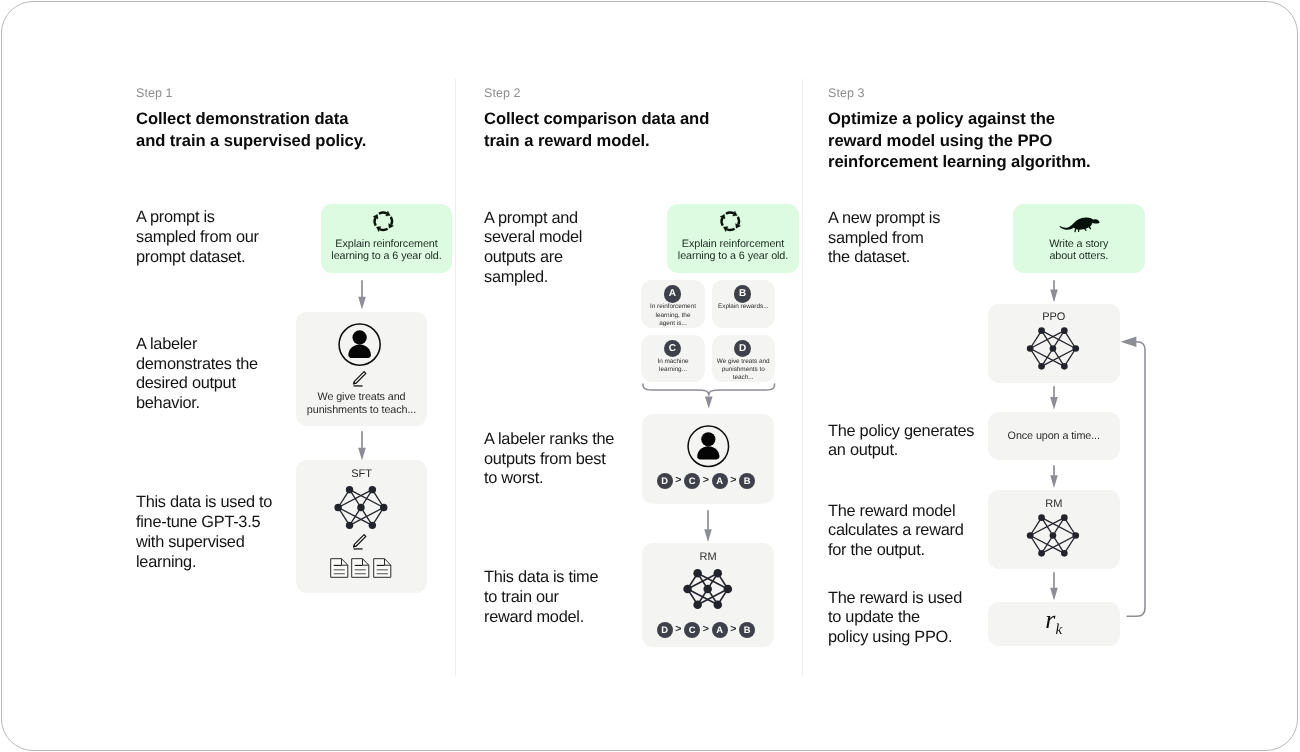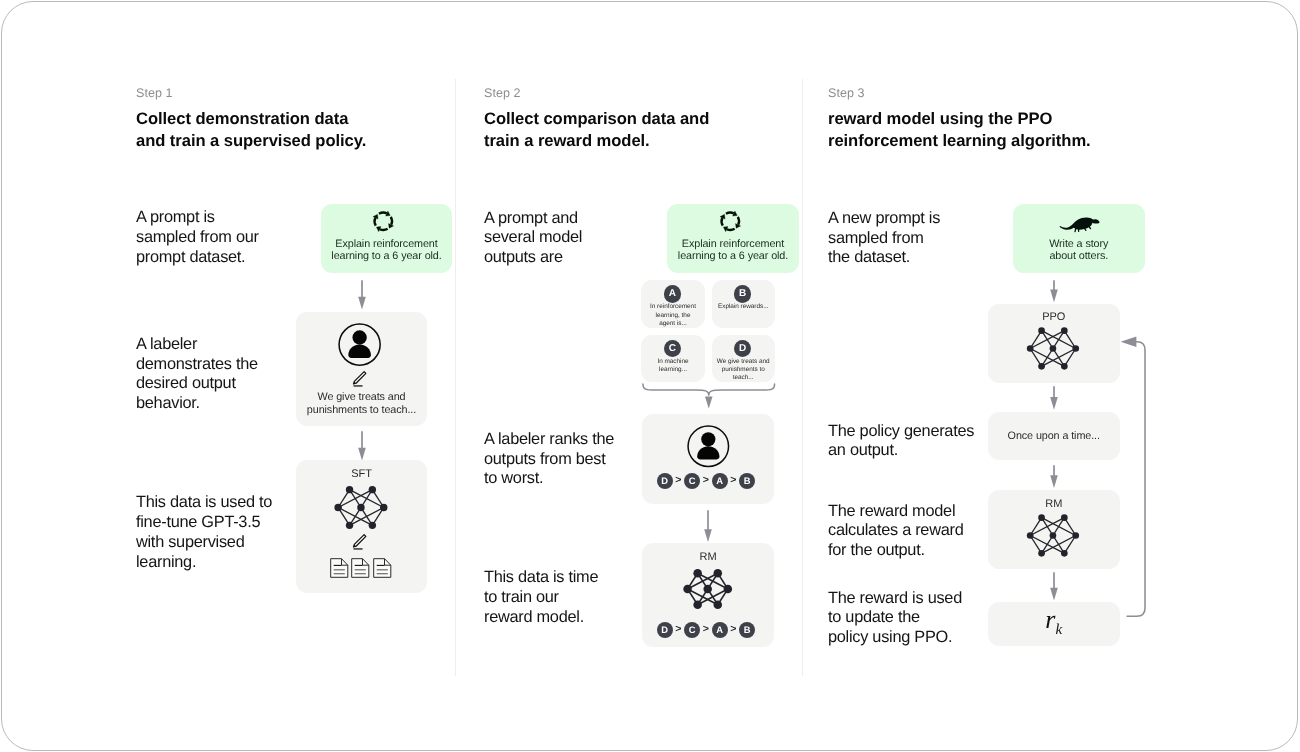--- a/index.html
+++ b/index.html
@@ -56,33 +56,35 @@
     </div>
     <div class="step-label" style="left:484px;top:86px;">Step 2</div>
     <div class="step-title" style="left:484px;top:108px;width:310px;">
       <div>Collect comparison data and</div>
       <div>train a reward model.</div>
     </div>
     <div class="cap" style="left:484px;top:208.7px;width:230px;">
       <div>A prompt and</div>
       <div>several model</div>
       <div>outputs are</div>
+      <div>sampled.</div>
     </div>
     <div class="cap" style="left:484px;top:429.8px;width:230px;">
       <div>A labeler ranks the</div>
       <div>outputs from best</div>
       <div>to worst.</div>
     </div>
     <div class="cap" style="left:484px;top:568.2px;width:230px;">
       <div>This data is time</div>
       <div>to train our</div>
       <div>reward model.</div>
     </div>
     <div class="step-label" style="left:828px;top:86px;">Step 3</div>
     <div class="step-title" style="left:828px;top:108px;width:310px;">
+      <div>Optimize a policy against the</div>
       <div>reward model using the PPO</div>
       <div>reinforcement learning algorithm.</div>
     </div>
     <div class="cap" style="left:828px;top:208.8px;width:230px;">
       <div>A new prompt is</div>
       <div>sampled from</div>
       <div>the dataset.</div>
     </div>
     <div class="cap" style="left:828px;top:421.6px;width:230px;">
       <div>The policy generates</div>

